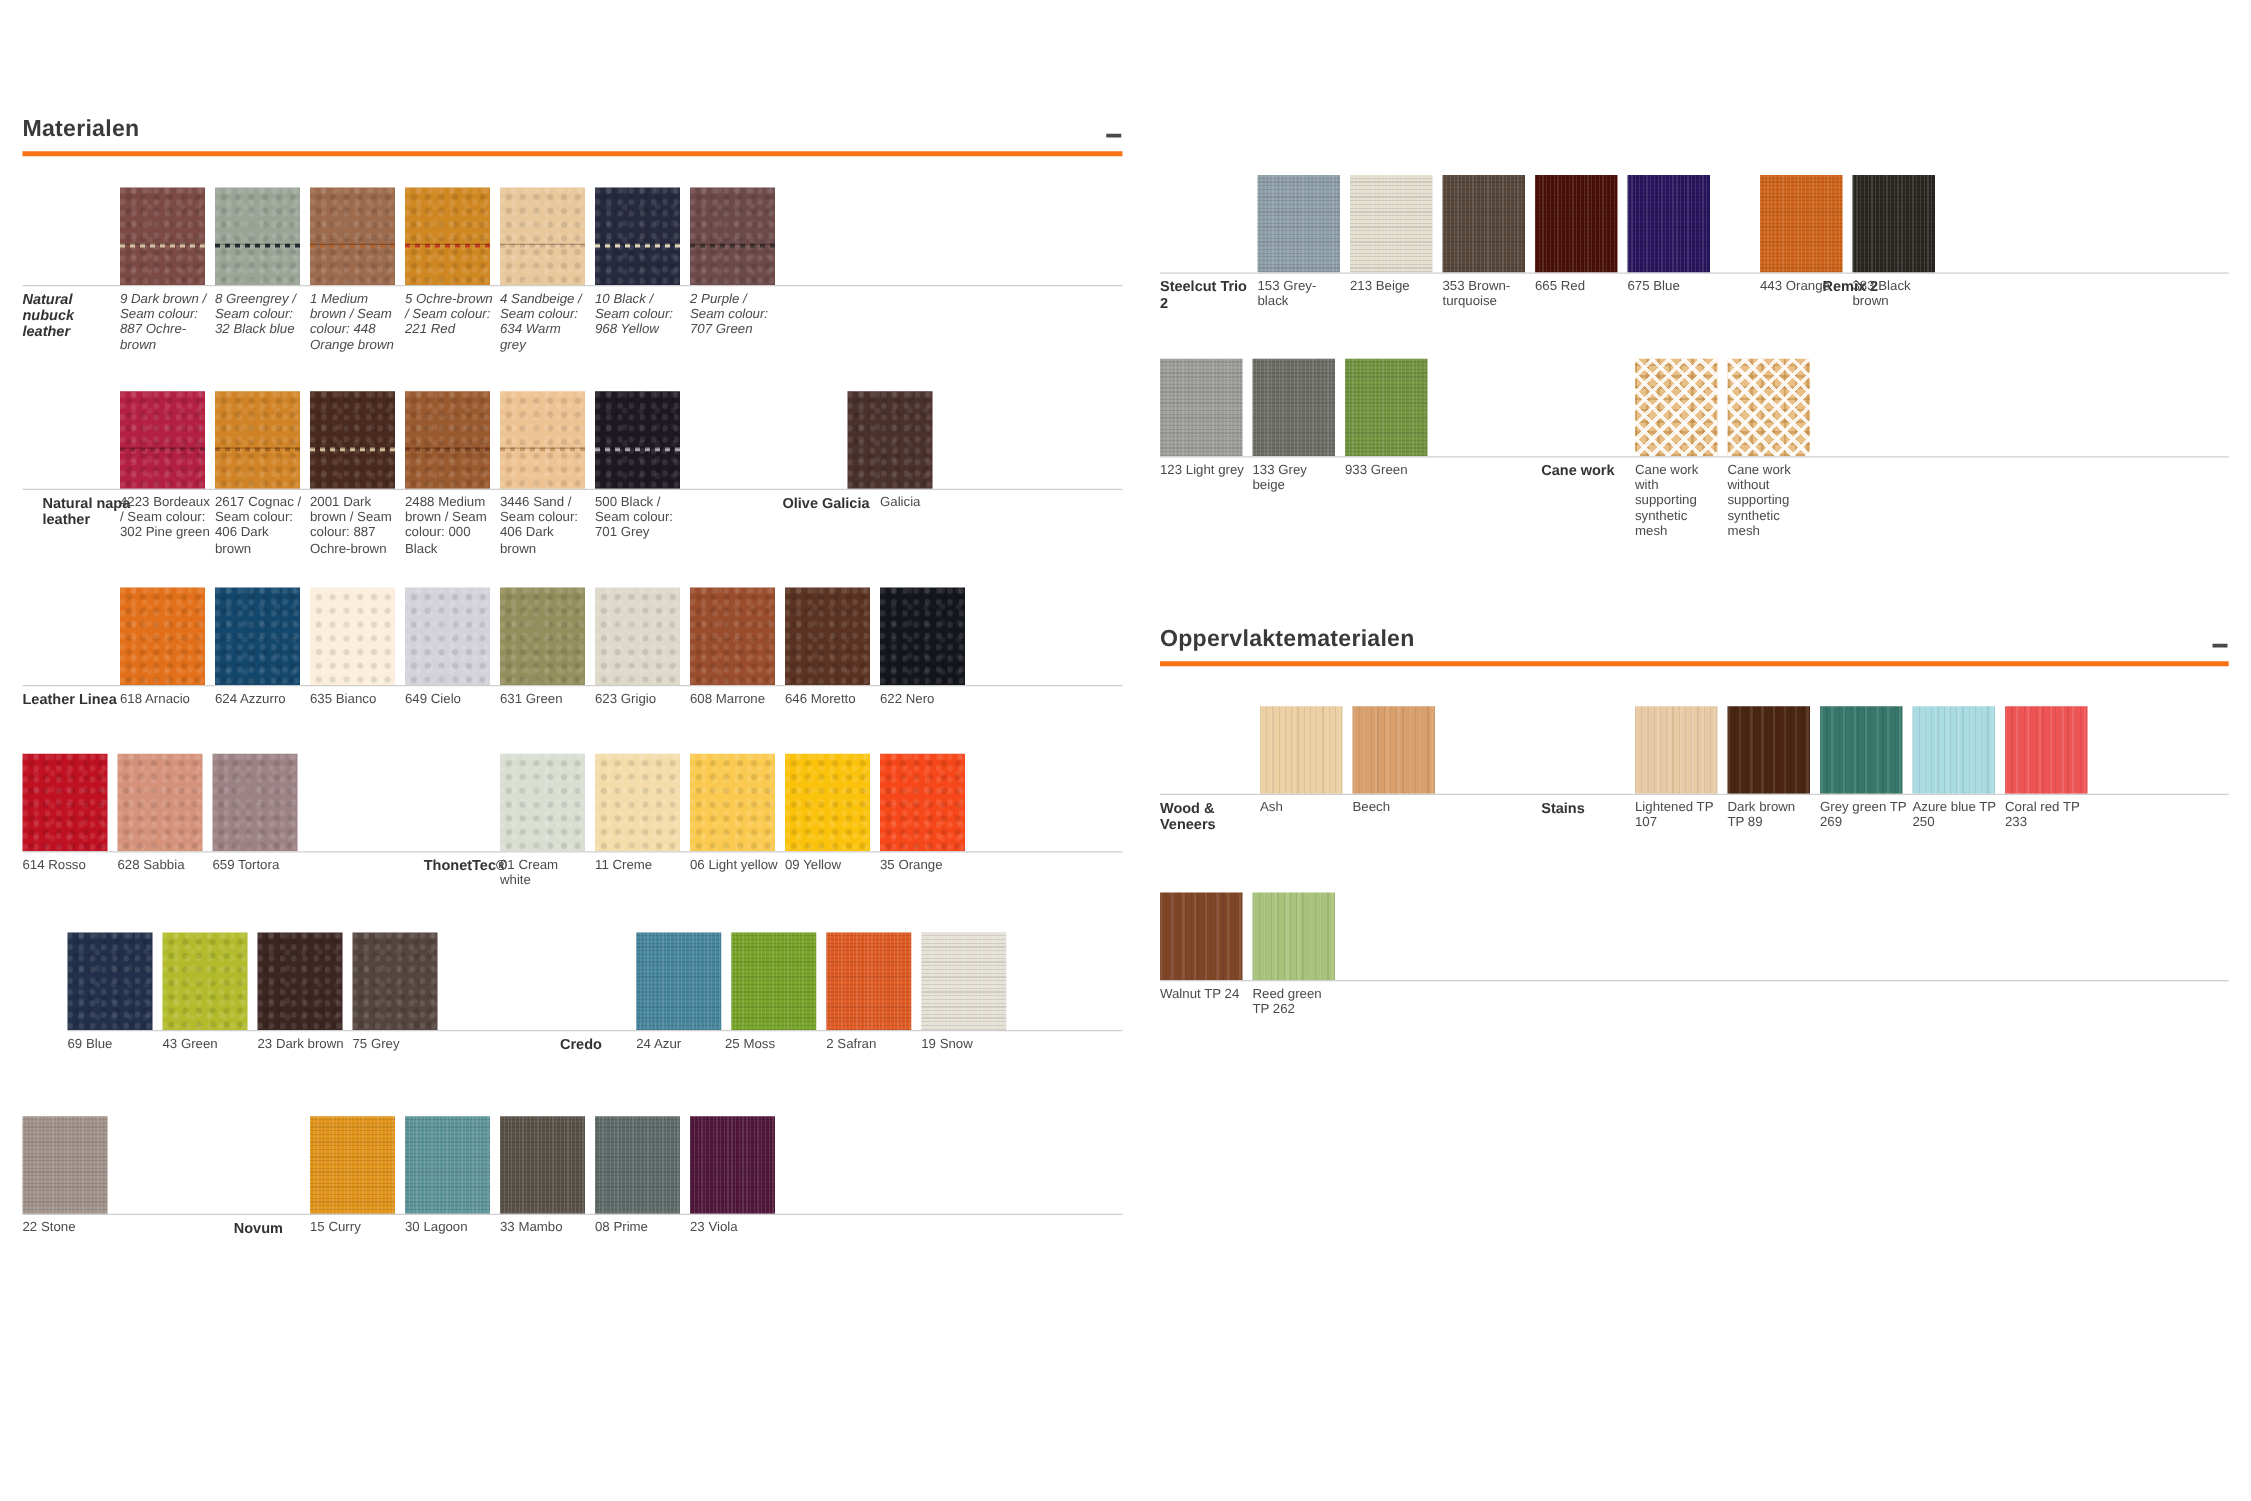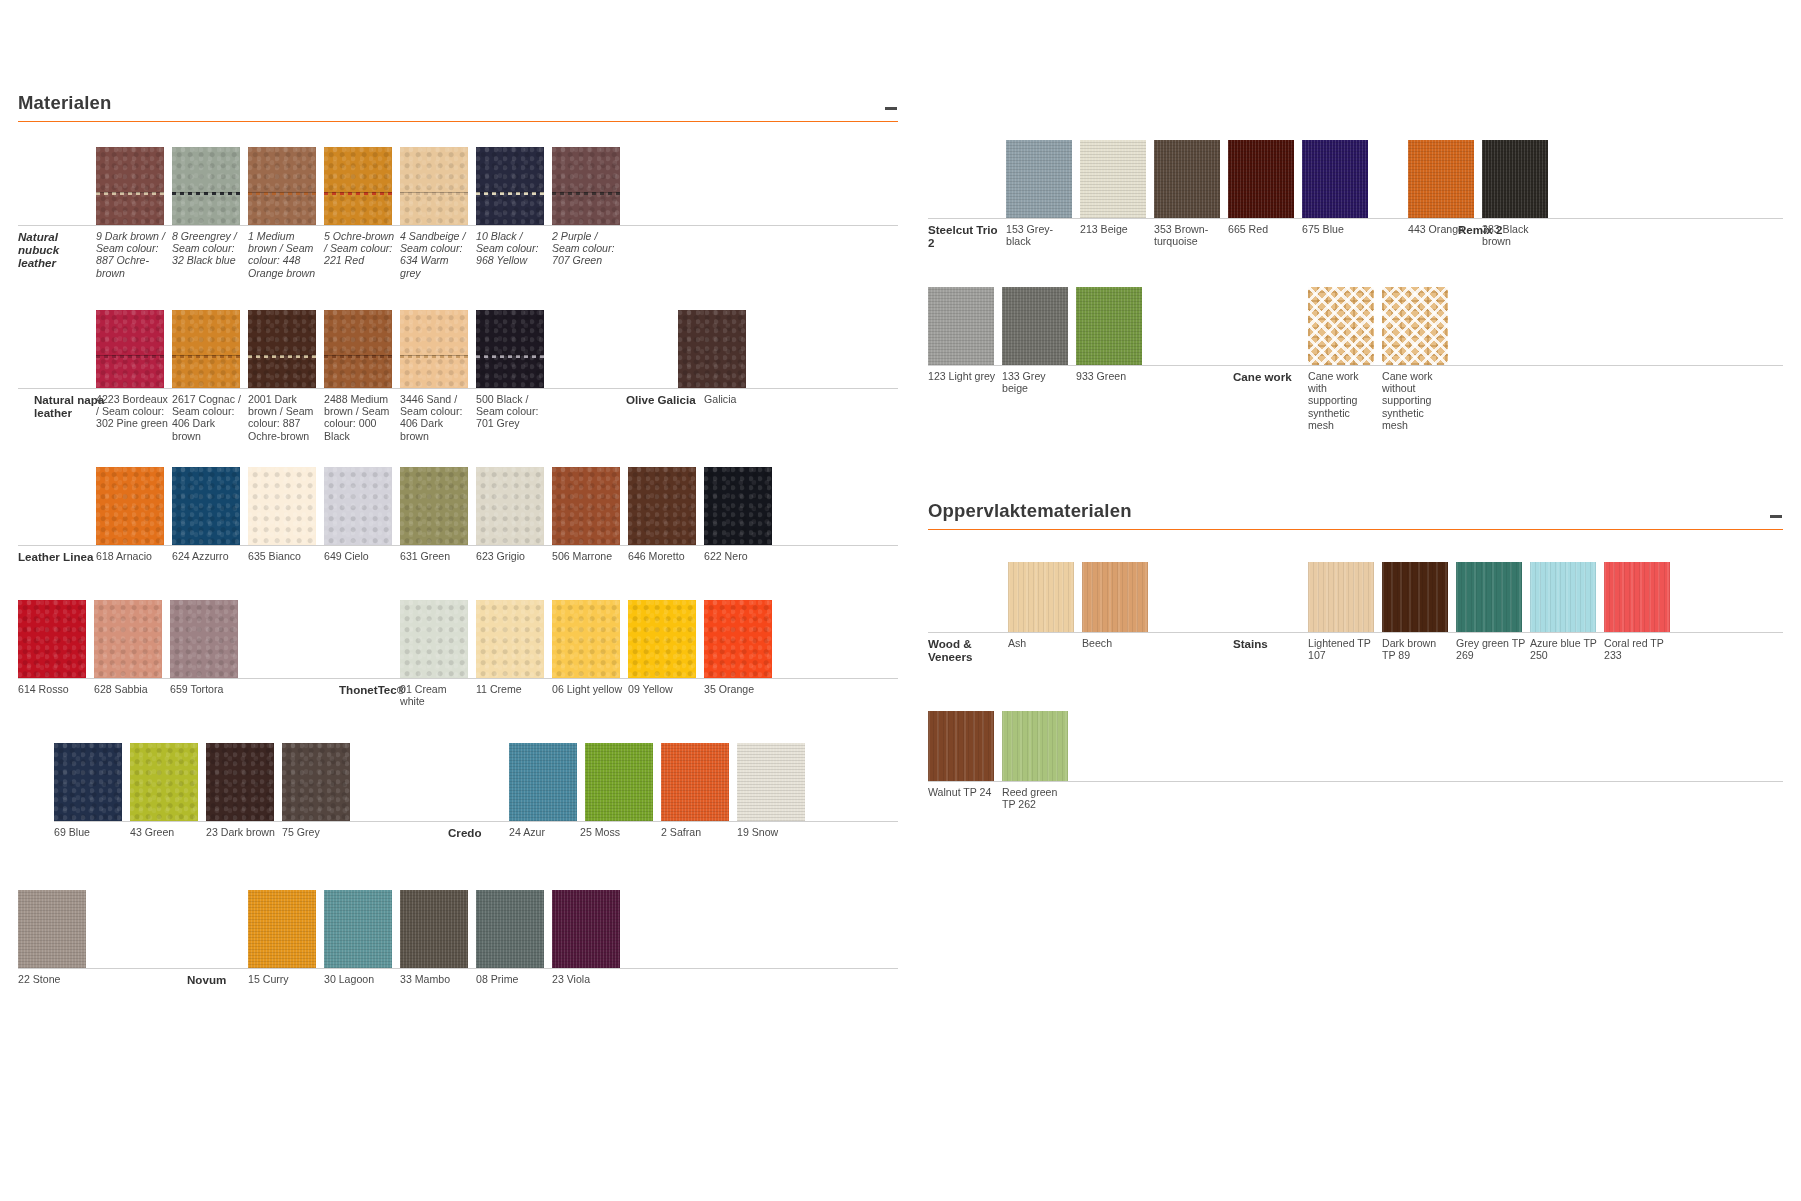--- a/index.html
+++ b/index.html
@@ -16,21 +16,21 @@
 
   
   .col{position:absolute;top:0;}
   .col-left{left:18px;width:880px;}
   .col-right{left:928px;width:855px;}
 
   
   .section-head{
     position:relative;
     padding:0 0 7px 0;
-    border-bottom:1px solid #f97316;
+    border-bottom:4px solid #f97316;
     display:flex;align-items:flex-end;justify-content:space-between;
   }
   .section-title{
     font-size:18.5px;font-weight:bold;letter-spacing:.2px;color:#3a3a3a;
   }
   .collapse-icon{
     width:14px;height:14px;position:relative;cursor:pointer;
   }
   .collapse-icon::before{
     content:"";position:absolute;left:1px;top:7px;width:12px;height:2.5px;background:#4a4a4a;
@@ -214,21 +214,21 @@
         </div>
       <div class="labels" style="height:24px;">
         <span class="grp" style="left:0;">Leather Linea</span>
         <div id="lb-linea">
             <span class="lbl" style="left: 78px; width: 72px;">618 Arnacio</span>
             <span class="lbl" style="left: 154px; width: 72px;">624 Azzurro</span>
             <span class="lbl" style="left: 230px; width: 72px;">635 Bianco</span>
             <span class="lbl" style="left: 306px; width: 72px;">649 Cielo</span>
             <span class="lbl" style="left: 382px; width: 72px;">631 Green</span>
             <span class="lbl" style="left: 458px; width: 72px;">623 Grigio</span>
-            <span class="lbl" style="left: 534px; width: 72px;">506 Marrone</span>
+            <span class="lbl" style="left: 534px; width: 72px;">608 Marrone</span>
             <span class="lbl" style="left: 610px; width: 72px;">646 Moretto</span>
             <span class="lbl" style="left: 686px; width: 72px;">622 Nero</span>
           </div>
       </div>
     </div>
 
     <div class="row" style="margin-top:24px;">
       <div class="swatches" id="sw-linea2">
           <div class="sw tex-leather" style="left: 0px; width: 68px; height: 78px; background-color: rgb(192, 17, 34);"></div>
           <div class="sw tex-leather" style="left: 76px; width: 68px; height: 78px; background-color: rgb(213, 146, 123);"></div>

